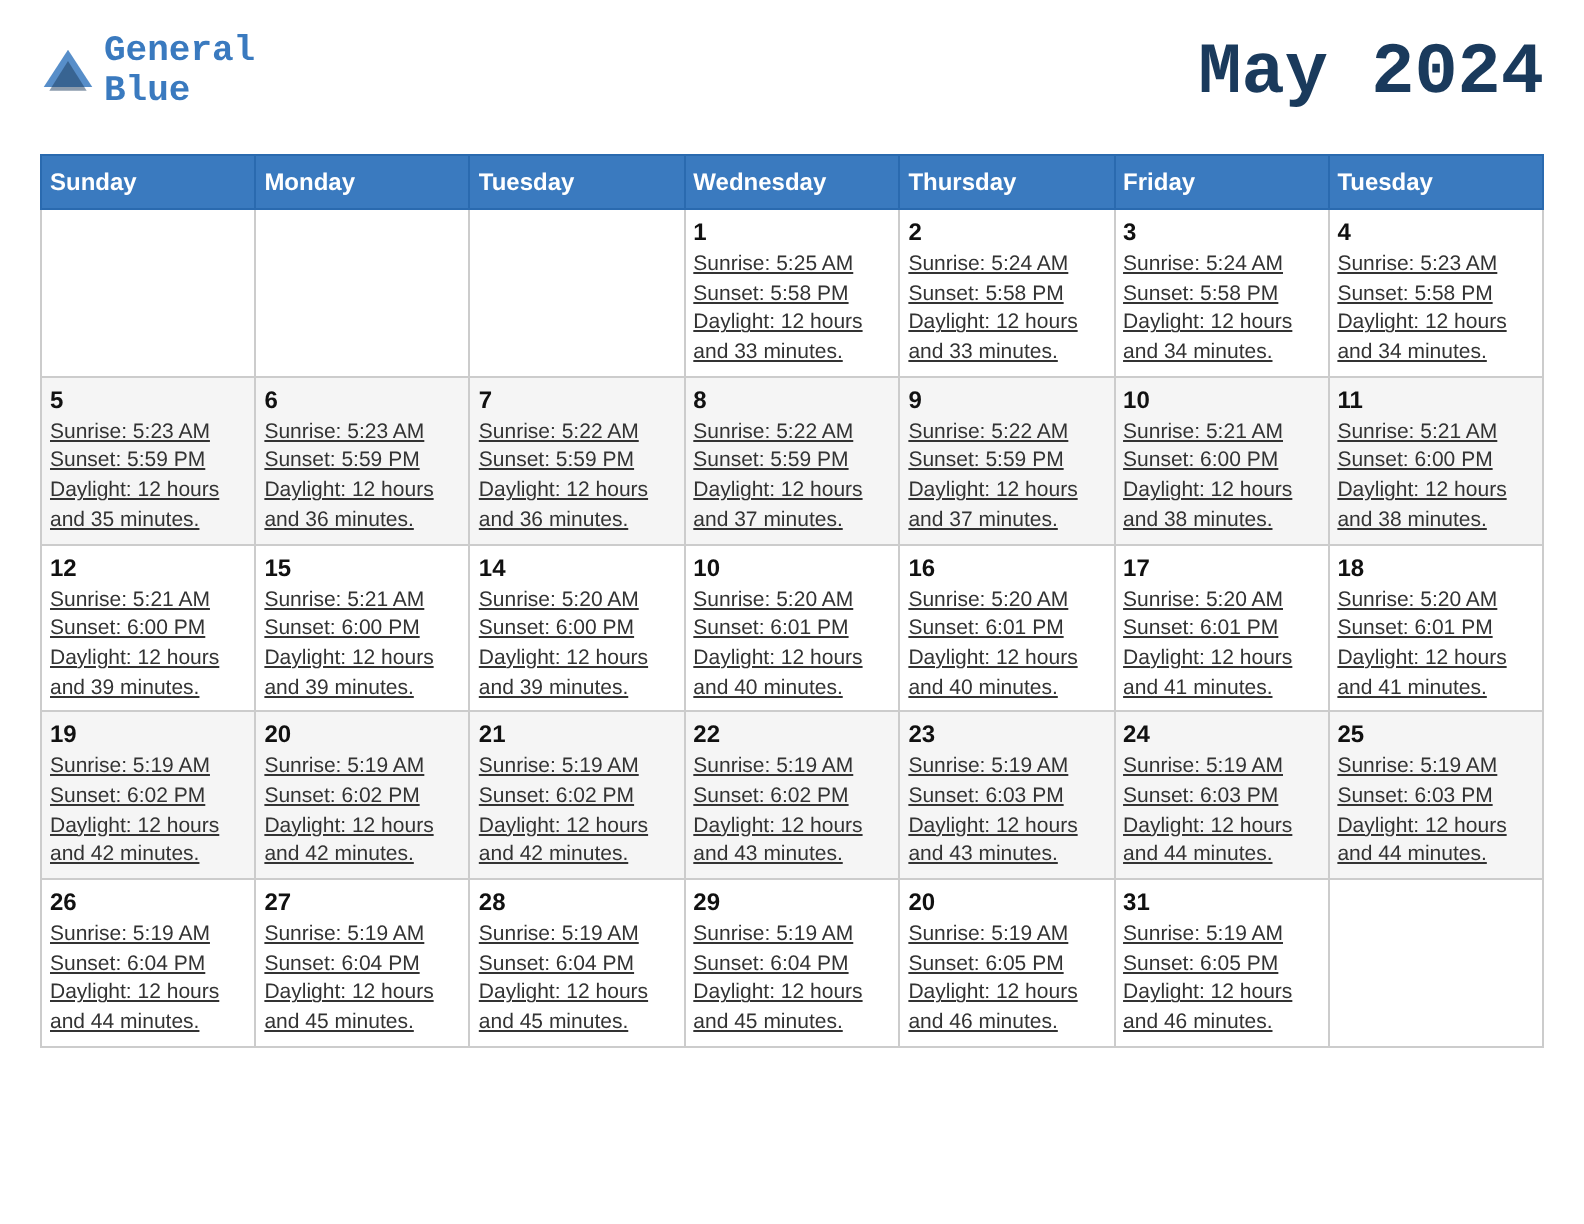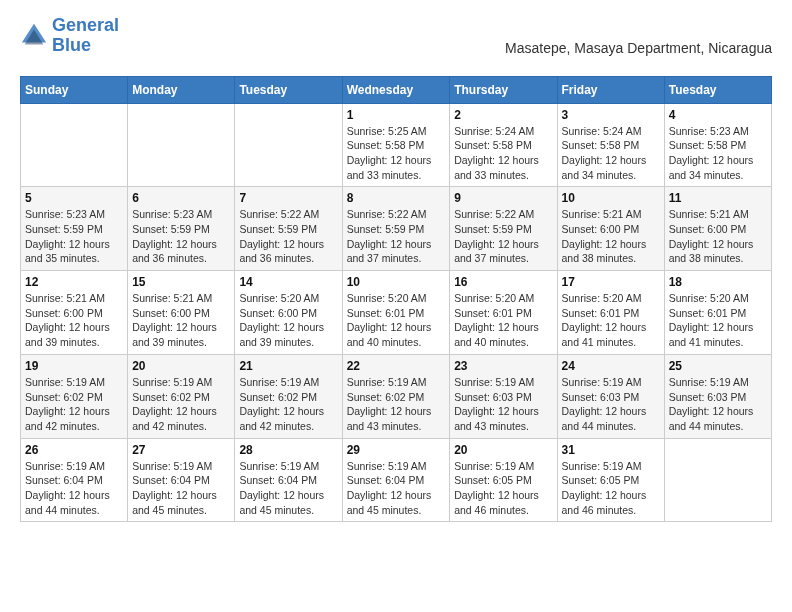--- a/index.html
+++ b/index.html
@@ -6,22 +6,23 @@
     body {
       font-family: Arial, sans-serif;
       background: #fff;
       width: 792px;
       min-height: 612px;
       padding: 16px 20px;
     }
     .header {
       display: flex;
       justify-content: space-between;
-      align-items: flex-end;
+      align-items: center;
       margin-bottom: 4px;
+      font-family: Liberation Mono, monospace;
     }
     .logo {
       display: flex;
       align-items: center;
       gap: 4px;
     }
     .logo-text {
       font-size: 18px;
       font-weight: bold;
       color: #1a3a5c;
@@ -76,41 +77,42 @@
     .day-number {
       font-weight: bold;
       font-size: 12px;
       color: #111;
       margin-bottom: 2px;
     }
     .day-info {
       color: #333;
       font-size: 10.5px;
       line-height: 1.4;
+      text-decoration: underline;
     }
     .empty-cell {
       background: #fff !important;
     }
   </style>
 </head>
 <body>
 
 <div class="header">
   <div class="logo">
     <svg class="logo-icon" viewBox="0 0 30 30" xmlns="http://www.w3.org/2000/svg">
       <polygon points="15,2 28,22 2,22" fill="#3a7abf" opacity="0.85"></polygon>
       <polygon points="15,8 25,24 5,24" fill="#1a3a5c" opacity="0.5"></polygon>
     </svg>
     <div class="logo-text">
       <div><span>General</span></div>
       <div><span style="color:#3a7abf">Blue</span></div>
     </div>
   </div>
   <div class="title-block">
-    <div class="subtitle">Masatepe, Masaya Department, Nicaragua</div>
+    <div class="main-title">May 2024</div>
   </div>
 </div>
 
 <table class="calendar">
   <thead>
     <tr>
     <th>Sunday</th>
         <th>Monday</th>
         <th>Tuesday</th>
         <th>Wednesday</th>

